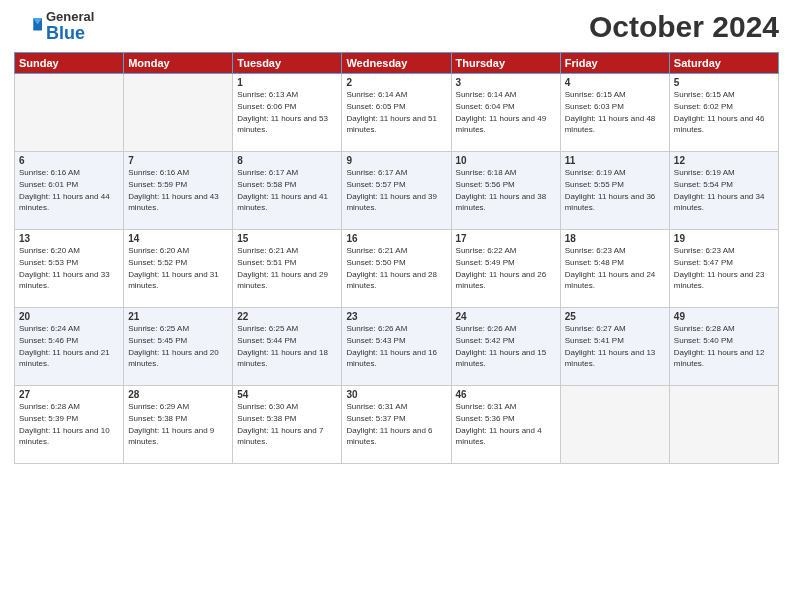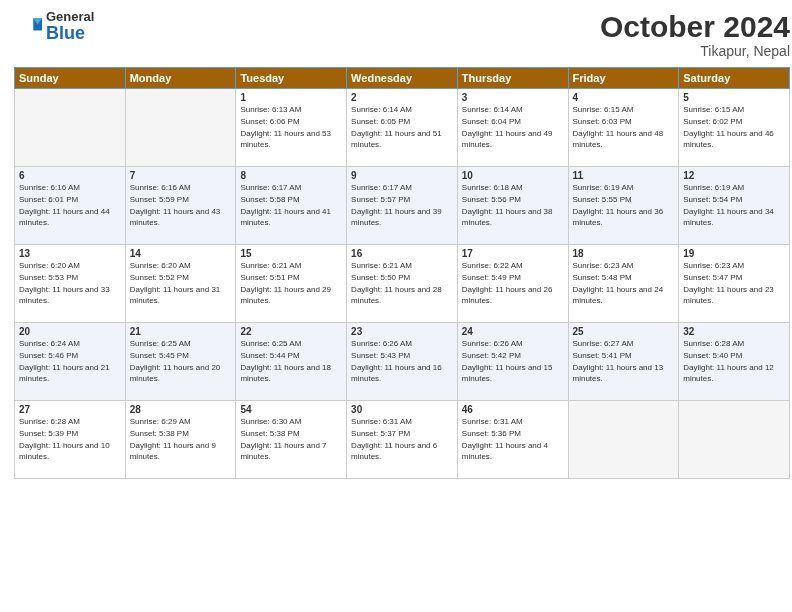--- a/index.html
+++ b/index.html
@@ -7,21 +7,21 @@
       font-family: Arial, sans-serif;
       background: #fff;
       width: 792px;
       height: 612px;
       overflow: hidden;
     }
     .page {
       width: 792px;
       height: 612px;
       background: #fff;
-      padding: 10px 2px 8px 14px;
+      padding: 10px 13px 8px 14px;
     }
     .header {
       display: flex;
       justify-content: space-between;
       align-items: flex-start;
       margin-bottom: 8px;
     }
     .logo {
       display: flex;
       align-items: center;
@@ -59,21 +59,21 @@
     .location {
       font-size: 14px;
       color: #555;
     }
     table {
       width: 100%;
       border-collapse: collapse;
       table-layout: fixed;
     }
     thead tr {
-      background-color: #a16207;
+      background-color: #b91c1c;
     }
     thead th {
       color: #fff;
       font-size: 11px;
       font-weight: bold;
       padding: 4px 4px;
       text-align: left;
       border: 1px solid #5a9fd4;
     }
     tbody tr {
@@ -116,21 +116,20 @@
         <polygon points="22,6 32,6 32,20 22,20" fill="#1a6bb5"></polygon>
         <polygon points="22,6 32,6 27,13" fill="#4da6e8"></polygon>
       </svg>
       <div class="logo-text">
         <span class="logo-general">General</span>
         <span class="logo-blue">Blue</span>
       </div>
     </div>
     <div class="title-section">
       <div class="month-title">October 2024</div>
-      <div class="location">Tikapur, Nepal</div>
     </div>
   </div>
 
   <table>
     <thead>
       <tr>
         <th>Sunday</th>
         <th>Monday</th>
         <th>Tuesday</th>
         <th>Wednesday</th>
@@ -167,21 +166,21 @@
           <td><span class="day-num">18</span><span class="cell-text">Sunrise: 6:23 AM<br>Sunset: 5:48 PM<br>Daylight: 11 hours and 24 minutes.</span></td>
           <td><span class="day-num">19</span><span class="cell-text">Sunrise: 6:23 AM<br>Sunset: 5:47 PM<br>Daylight: 11 hours and 23 minutes.</span></td>
         </tr>
         <tr>
           <td><span class="day-num">20</span><span class="cell-text">Sunrise: 6:24 AM<br>Sunset: 5:46 PM<br>Daylight: 11 hours and 21 minutes.</span></td>
           <td><span class="day-num">21</span><span class="cell-text">Sunrise: 6:25 AM<br>Sunset: 5:45 PM<br>Daylight: 11 hours and 20 minutes.</span></td>
           <td><span class="day-num">22</span><span class="cell-text">Sunrise: 6:25 AM<br>Sunset: 5:44 PM<br>Daylight: 11 hours and 18 minutes.</span></td>
           <td><span class="day-num">23</span><span class="cell-text">Sunrise: 6:26 AM<br>Sunset: 5:43 PM<br>Daylight: 11 hours and 16 minutes.</span></td>
           <td><span class="day-num">24</span><span class="cell-text">Sunrise: 6:26 AM<br>Sunset: 5:42 PM<br>Daylight: 11 hours and 15 minutes.</span></td>
           <td><span class="day-num">25</span><span class="cell-text">Sunrise: 6:27 AM<br>Sunset: 5:41 PM<br>Daylight: 11 hours and 13 minutes.</span></td>
-          <td><span class="day-num">32</span><span class="cell-text">Sunrise: 6:28 AM<br>Sunset: 5:40 PM<br>Daylight: 11 hours and 12 minutes.</span></td>
+          <td><span class="day-num">49</span><span class="cell-text">Sunrise: 6:28 AM<br>Sunset: 5:40 PM<br>Daylight: 11 hours and 12 minutes.</span></td>
         </tr>
         <tr>
           <td><span class="day-num">27</span><span class="cell-text">Sunrise: 6:28 AM<br>Sunset: 5:39 PM<br>Daylight: 11 hours and 10 minutes.</span></td>
           <td><span class="day-num">28</span><span class="cell-text">Sunrise: 6:29 AM<br>Sunset: 5:38 PM<br>Daylight: 11 hours and 9 minutes.</span></td>
           <td><span class="day-num">54</span><span class="cell-text">Sunrise: 6:30 AM<br>Sunset: 5:38 PM<br>Daylight: 11 hours and 7 minutes.</span></td>
           <td><span class="day-num">30</span><span class="cell-text">Sunrise: 6:31 AM<br>Sunset: 5:37 PM<br>Daylight: 11 hours and 6 minutes.</span></td>
           <td><span class="day-num">46</span><span class="cell-text">Sunrise: 6:31 AM<br>Sunset: 5:36 PM<br>Daylight: 11 hours and 4 minutes.</span></td>
           <td class="empty-cell"></td>
           <td class="empty-cell"></td>
         </tr>

